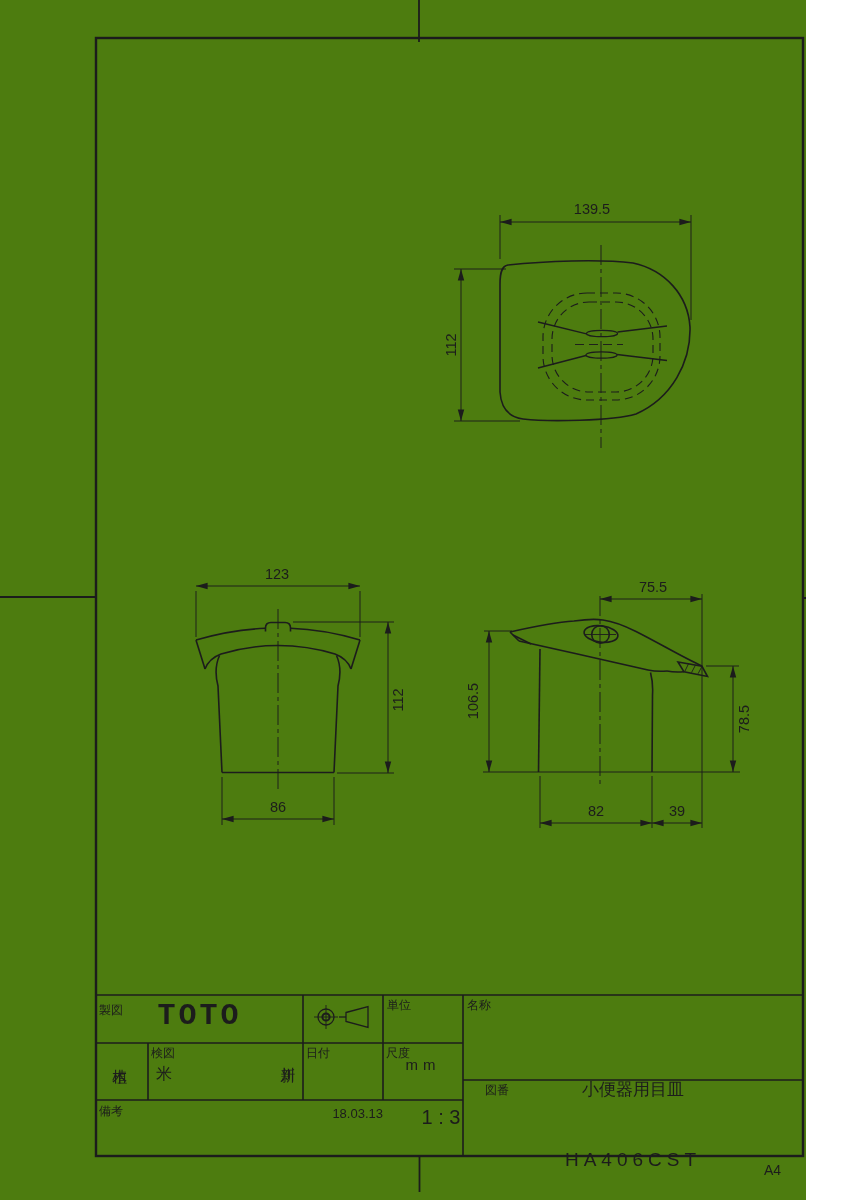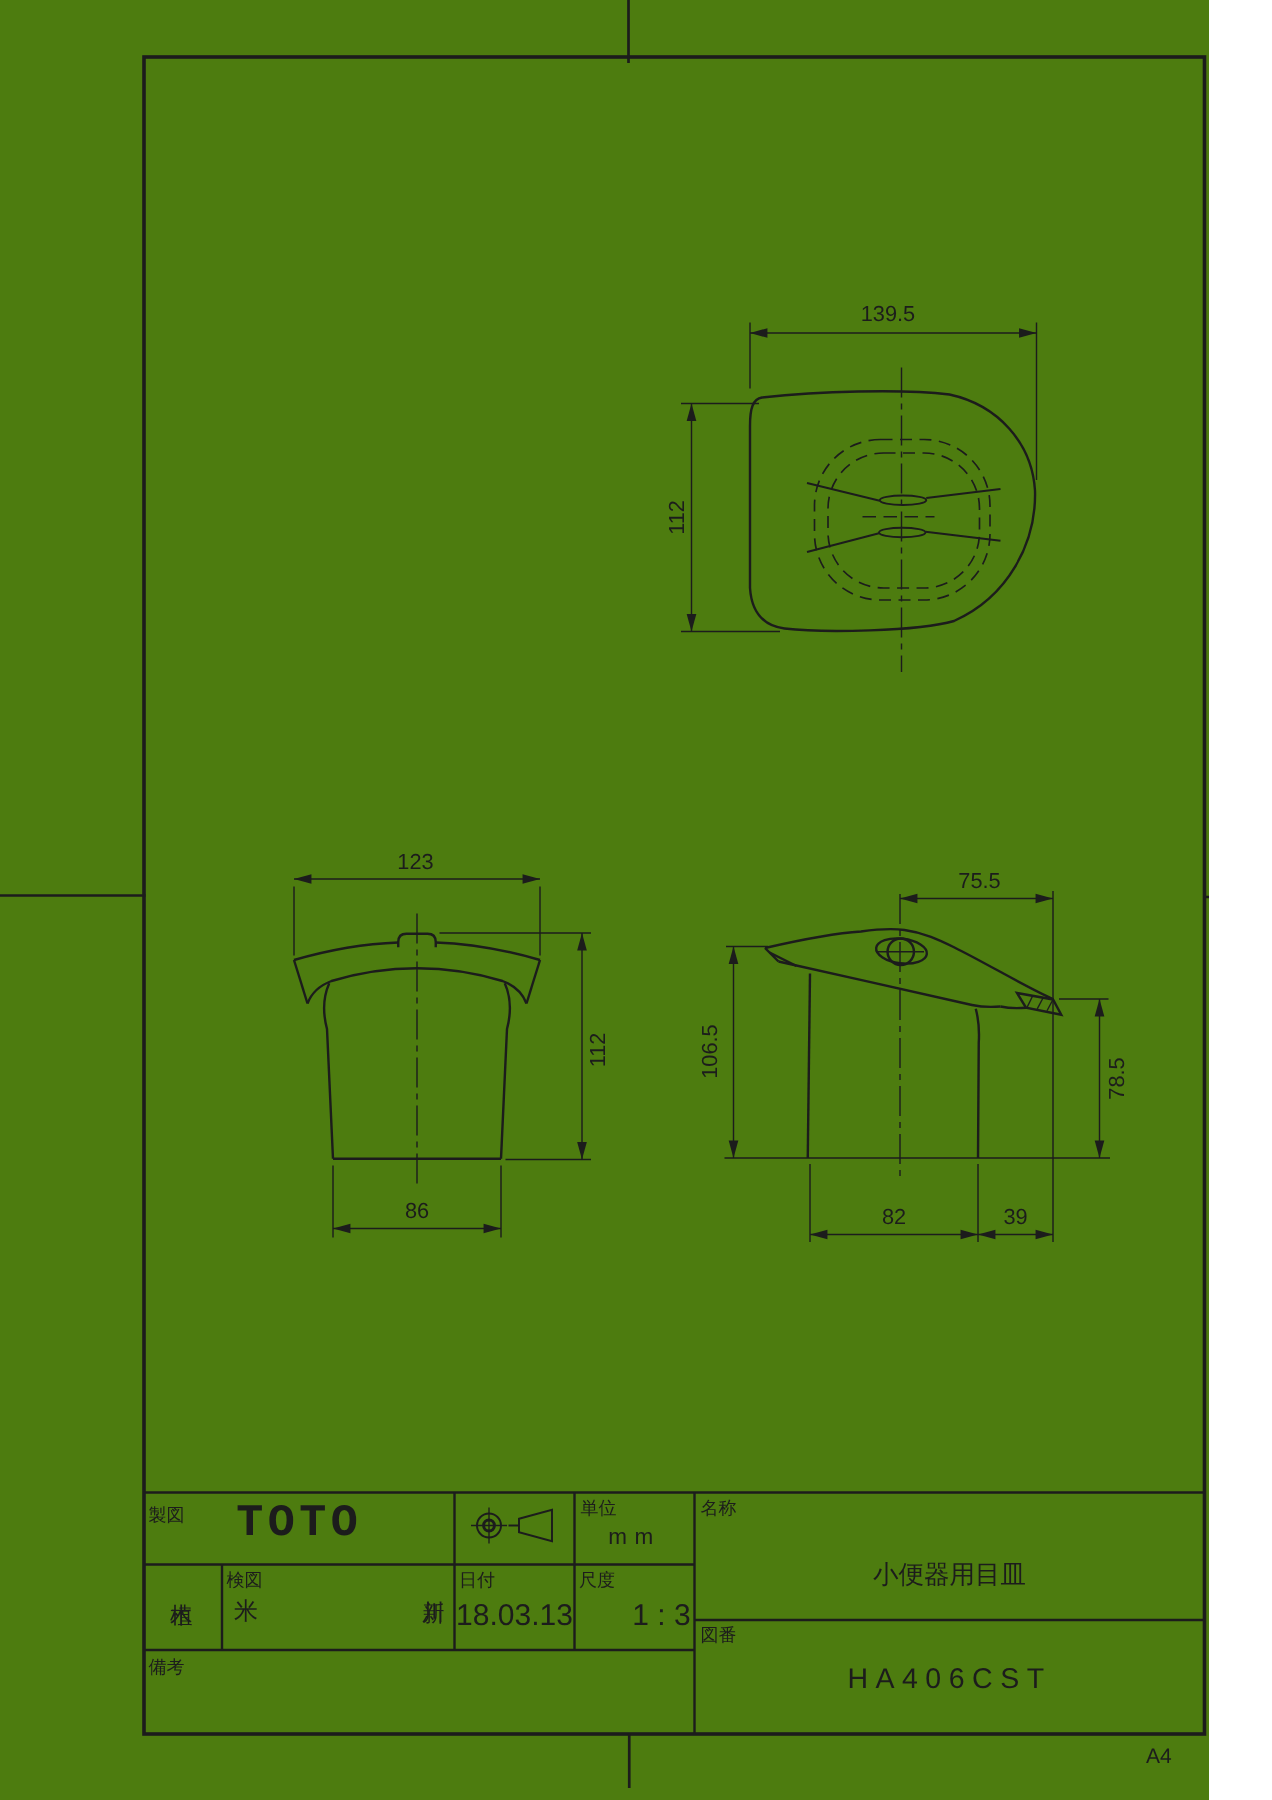--- a/index.html
+++ b/index.html
@@ -1,21 +1,21 @@
 <!DOCTYPE html>
 <html><head>
 <meta charset="utf-8">
 <style>
   html,body{margin:0;padding:0;background:#fff;}
   .page{position:relative;width:806px;height:1200px;background:#4d7c0f;overflow:hidden;
         font-family:"Liberation Sans", sans-serif;color:#1c1c1c;}
   svg{position:absolute;left:0;top:0;}
   .tbtext{position:absolute;color:#1c1c1c;white-space:nowrap;}
   .tb-label{font-size:12px;}
-  .tb-center{text-align:center;}
+  .tb-center{text-align:center;margin-top:40px;}
   .vert{writing-mode:vertical-rl;text-orientation:upright;line-height:1.05;}
   .logo{font-size:30px;font-weight:900;letter-spacing:3px;text-align:center;
         font-family:Liberation Mono, monospace;}
   .dimtext{font-family:"Liberation Sans", sans-serif;font-size:14.5px;fill:#1c1c1c;}
 </style>
 </head>
 <body>
 
 <div class="page">
 
@@ -160,28 +160,28 @@
 <div class="tbtext tb-center" style="left:383px;top:1016px;width:80px;font-size:15px;letter-spacing:5px;">mm</div>
 
 <div class="tbtext tb-label" style="left:99px;top:1002px;">製図</div>
 <div class="tbtext vert" style="left:112px;top:1057px;font-size:15px;">植木</div>
 
 <div class="tbtext tb-label" style="left:151px;top:1045px;">検図</div>
 <div class="tbtext" style="left:156px;top:1064px;font-size:16px;">米</div>
 <div class="tbtext vert" style="left:280px;top:1055px;font-size:15px;">新川</div>
 
 <div class="tbtext tb-label" style="left:306px;top:1045px;">日付</div>
-<div class="tbtext tb-center" style="left:303px;top:1066px;width:80px;font-size:20px;">18.03.13</div>
+<div class="tbtext tb-center" style="left:303px;top:1066px;width:80px;font-size:13px;text-align:right;">18.03.13</div>
 
 <div class="tbtext tb-label" style="left:386px;top:1045px;">尺度</div>
 <div class="tbtext tb-center" style="left:383px;top:1066px;width:80px;font-size:20px;padding-left:18px;">1 : 3</div>
 
 <div class="tbtext tb-label" style="left:99px;top:1103px;">備考</div>
 
 <div class="tbtext tb-label" style="left:467px;top:997px;">名称</div>
 <div class="tbtext tb-center" style="left:463px;top:1038px;width:340px;font-size:17px;">小便器用目皿</div>
 
-<div class="tbtext tb-label" style="left:467px;top:1082px;">図番</div>
+<div class="tbtext tb-label" style="left:485px;top:1082px;">図番</div>
 <div class="tbtext tb-center" style="left:463px;top:1109px;width:340px;font-size:19px;letter-spacing:5px;">HA406CST</div>
 
 <div class="tbtext" style="left:764px;top:1162px;font-size:14px;">A4</div>
 
 </div>
 
 </body></html>

